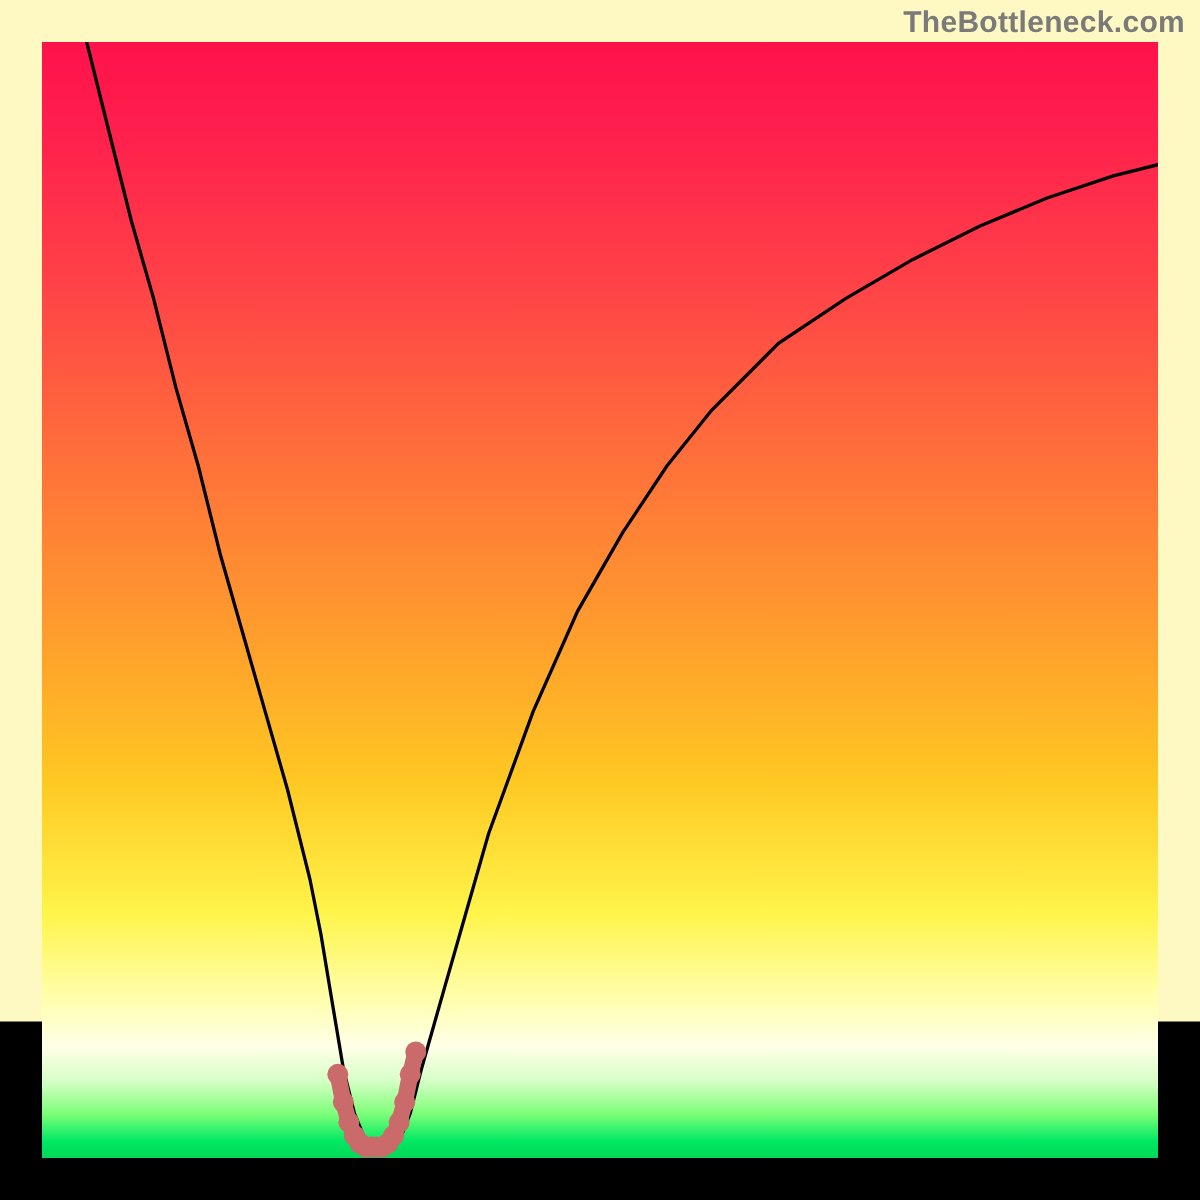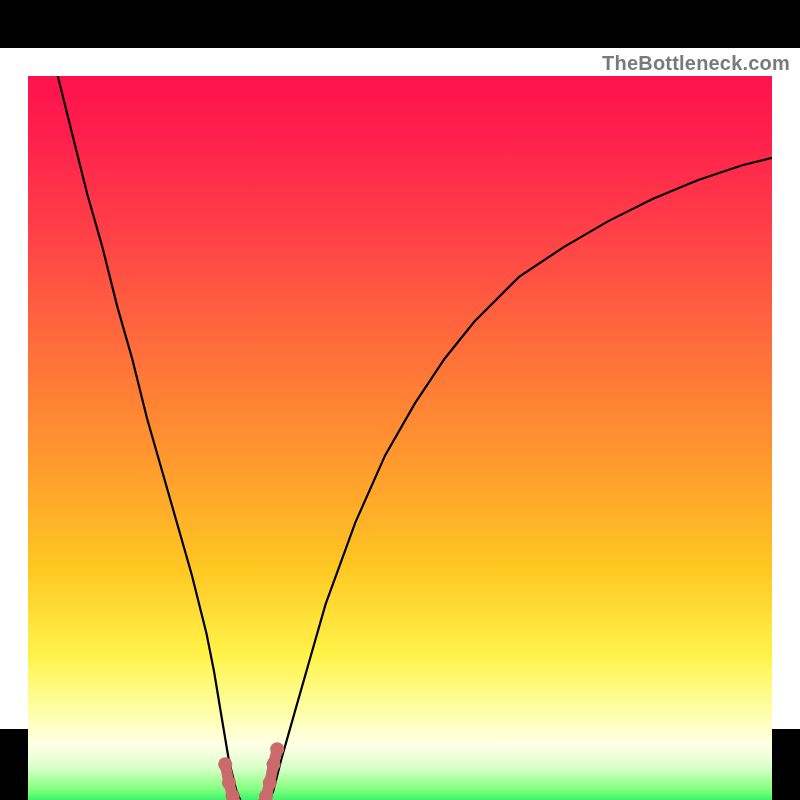--- a/index.html
+++ b/index.html
@@ -9,22 +9,21 @@
     height: 800px;
     background: #000;
     font-family: Arial, Helvetica, sans-serif;
     overflow: hidden;
   }
   .frame {
     position: absolute;
     top: 0; left: 0;
     width: 800px;
     height: 681px;
-    background: #ffffff;
-    margin-top: 48px;
+    background: #fef9c3;
   }
   .watermark {
     position: absolute;
     top: 4px;
     right: 10px;
     color: #7a7a7a;
     font-size: 20px;
     font-weight: 600;
     letter-spacing: 0.2px;
     z-index: 10;

